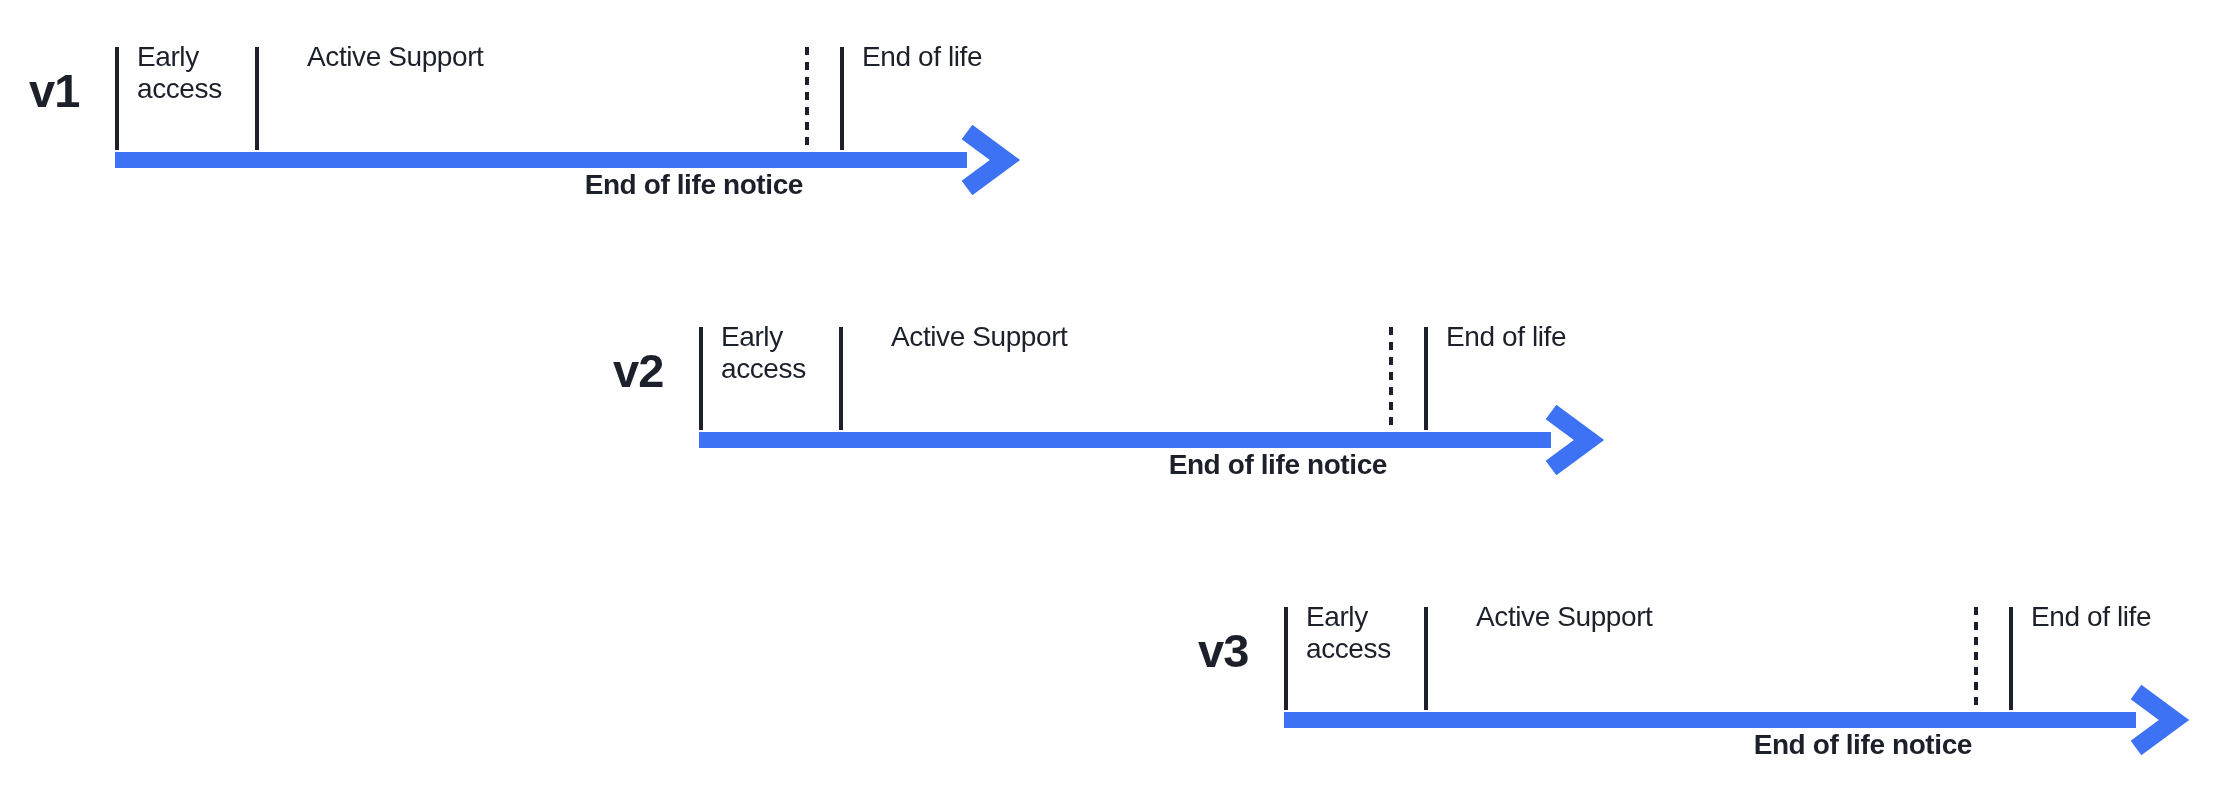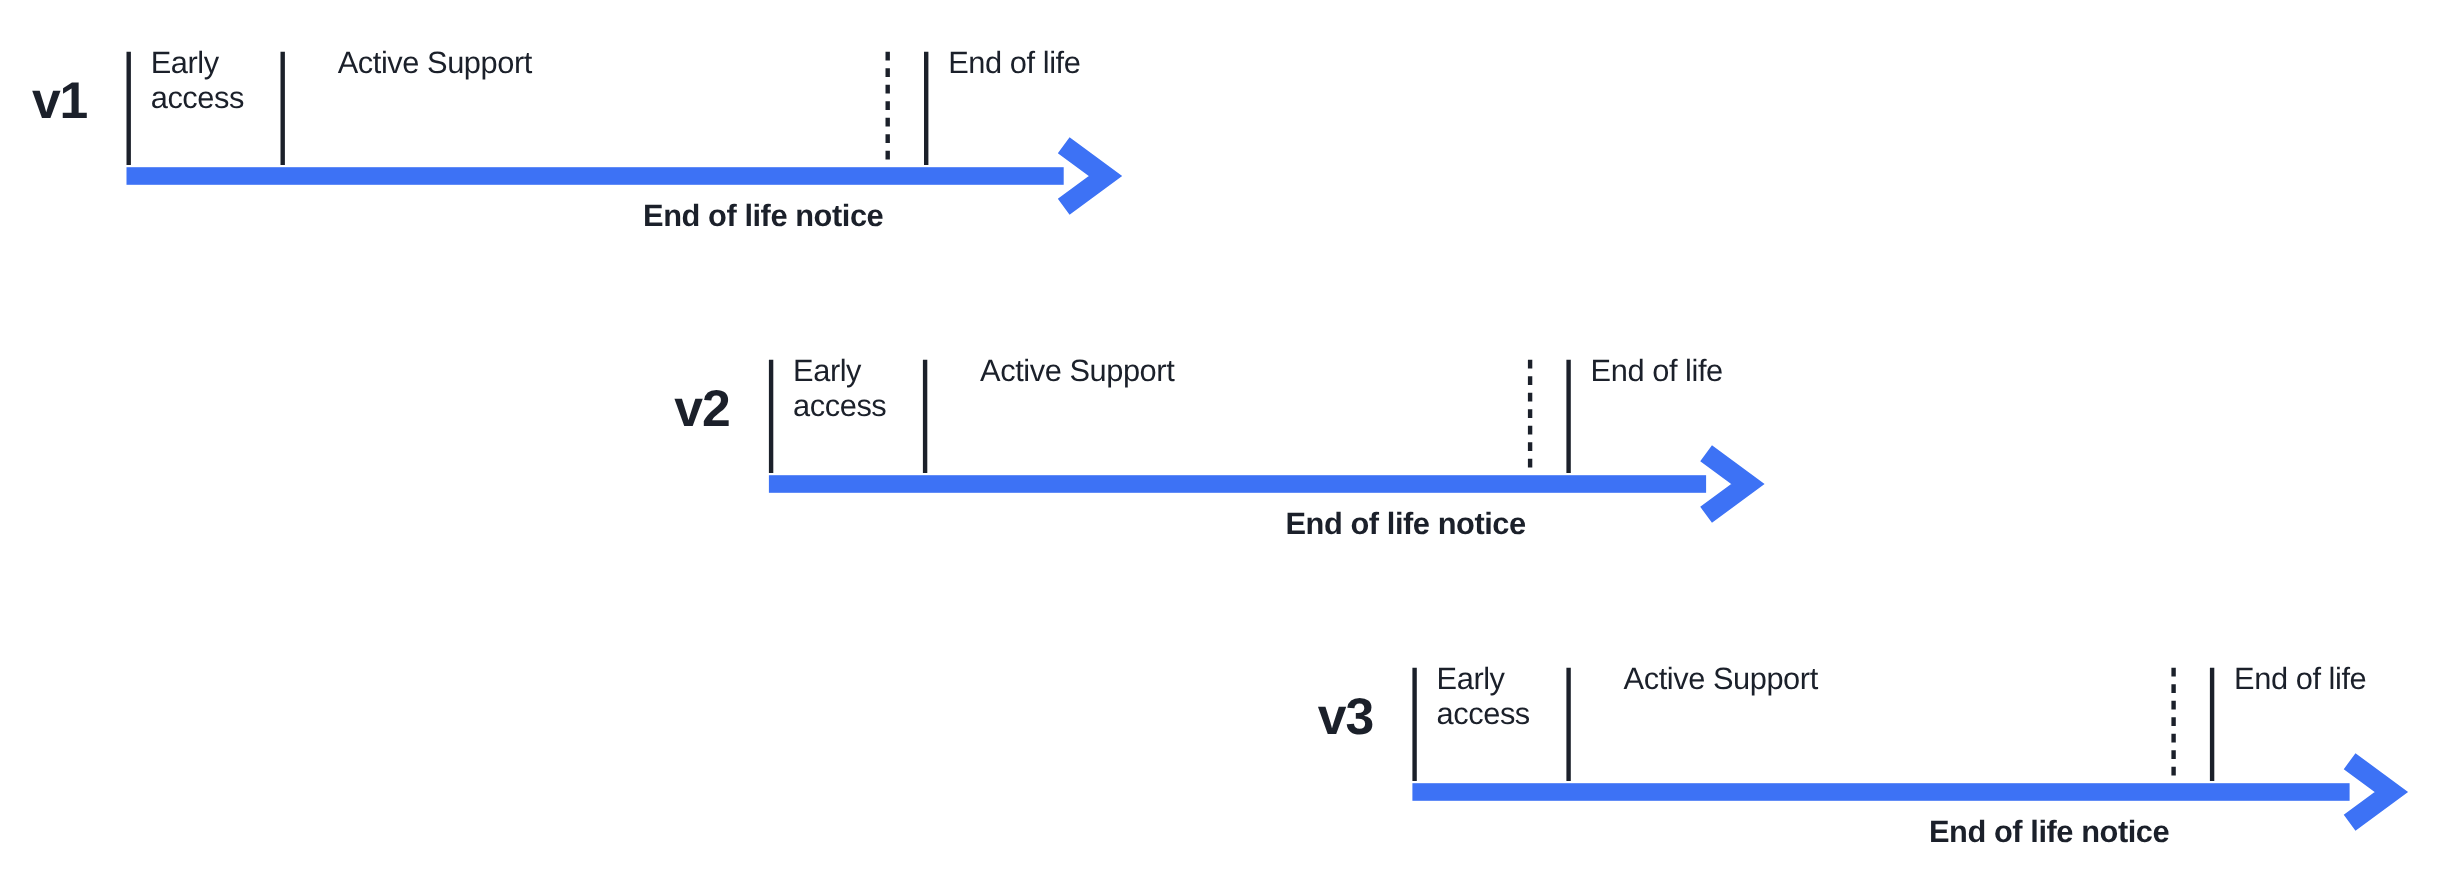--- a/index.html
+++ b/index.html
@@ -31,21 +31,21 @@
     white-space:nowrap;
   }
   .phase-label{
     position:absolute;top:0;
     font-size:28px;font-weight:400;line-height:32px;letter-spacing:-0.4px;
   }
   .phase-label.early{left:270px;width:130px;}
   .phase-label.active{left:412px;white-space:nowrap;margin-left:28px;}
   .phase-label.eol{left:995px;white-space:nowrap;}
   .notice-label{
-    position:absolute;top:139px;right:314px; 
+    position:absolute;top:128px;right:314px; 
     font-size:28px;font-weight:700;line-height:32px;letter-spacing:-0.4px;
     white-space:nowrap;text-align:right;
   }
 </style>
 </head>
 <body style="--blue: #3D72F5; --ink: #1B202A;">
 
 <div id="canvas">
 
   <div class="tl-row v1">

